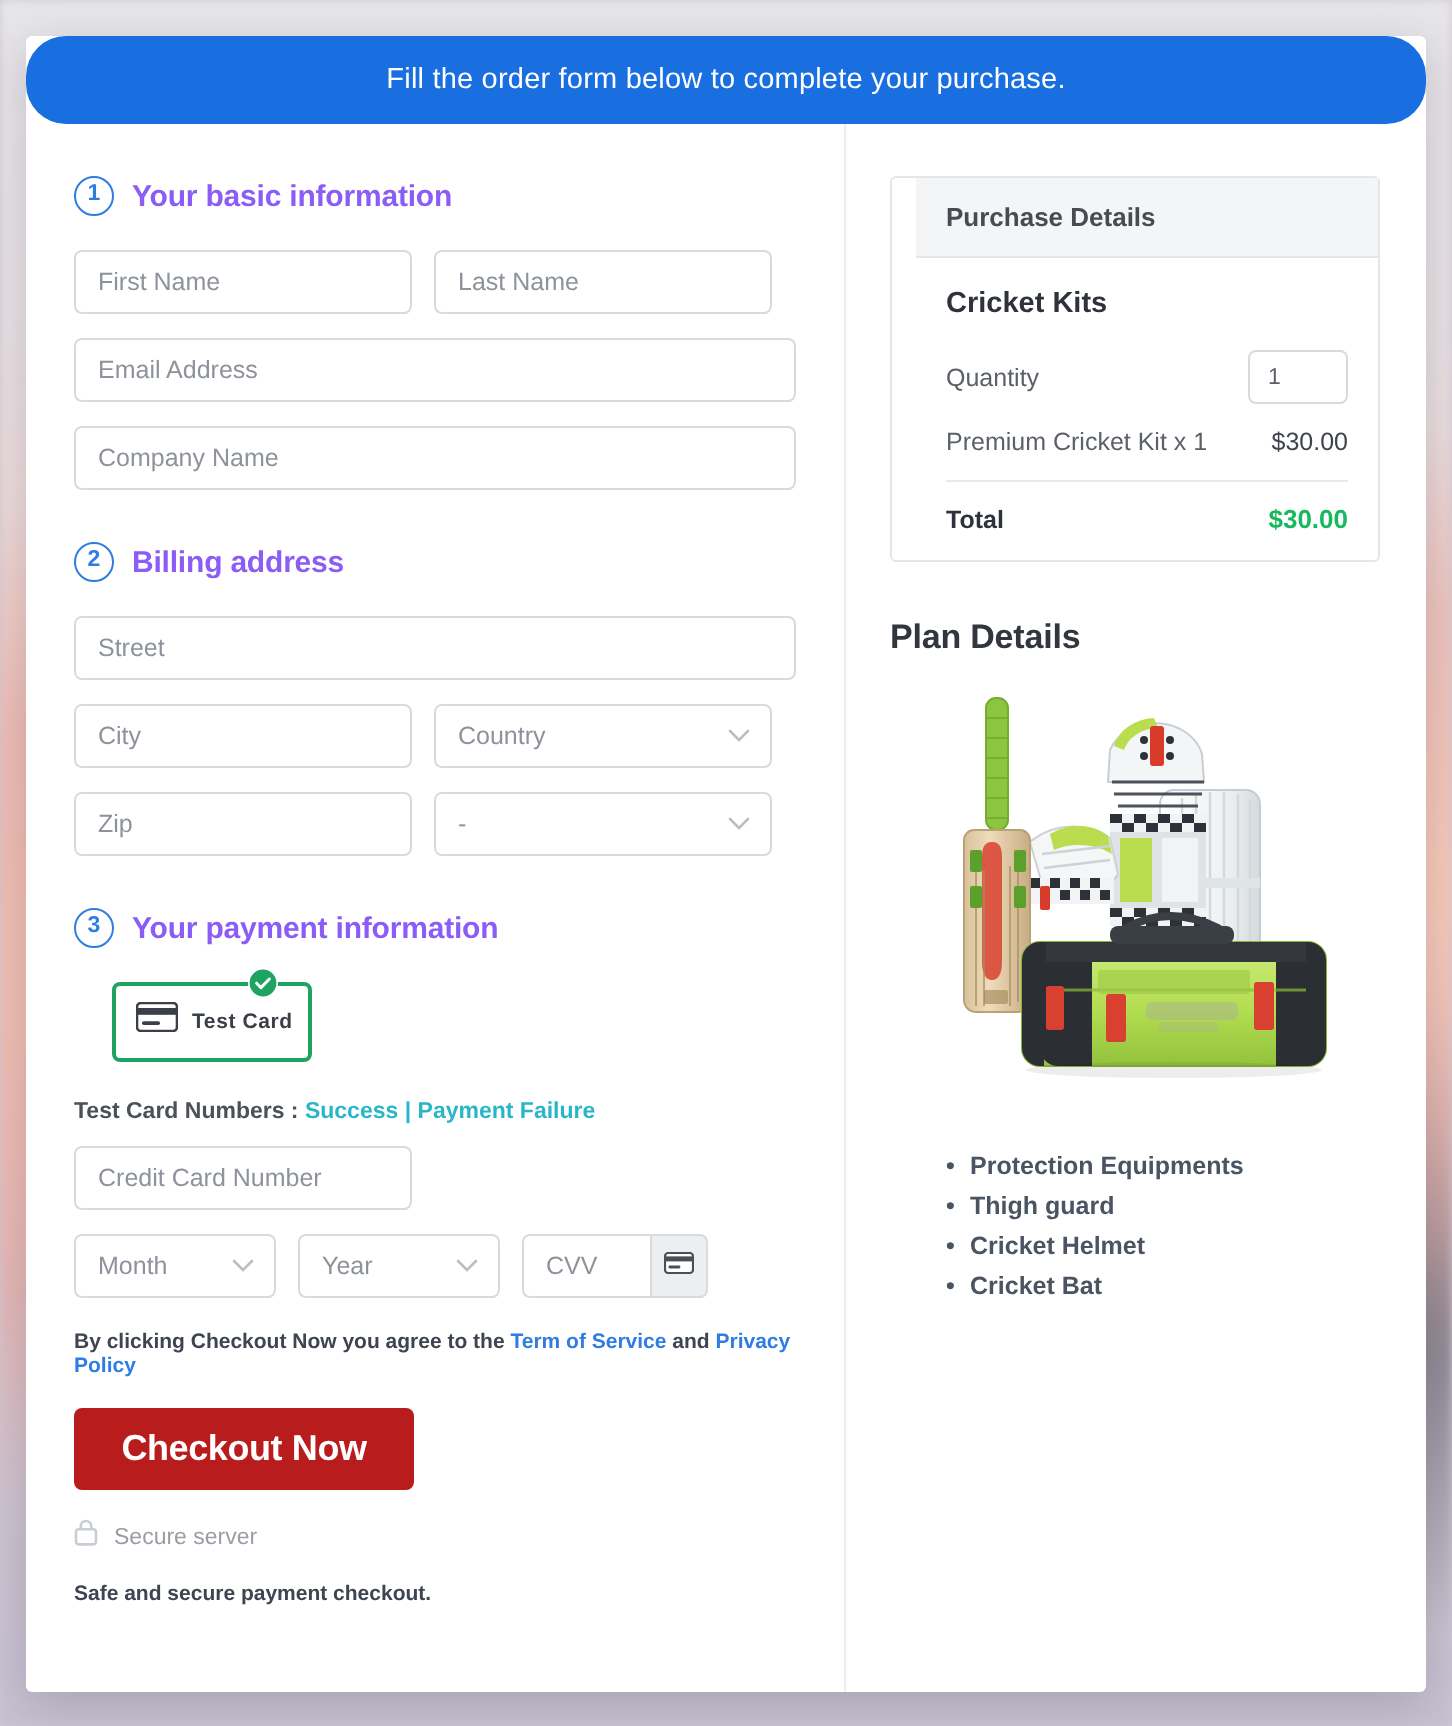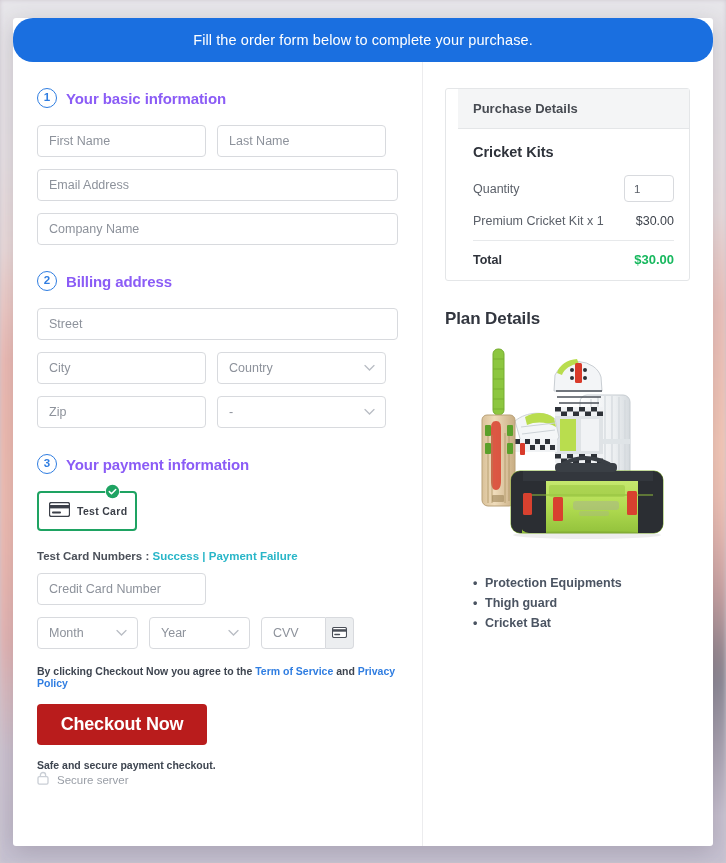--- a/index.html
+++ b/index.html
@@ -145,20 +145,21 @@
     line-height: 0;
   }
 
   .gap-lg { height: 14px; }
 
   
   #card-tile-wrap {
     position: relative;
     width: 76px;
     margin-bottom: 19px;
+    margin-left: 19px;
   }
   #card-tile {
     width: 100px;
     height: 40px;
     border: 2px solid #1ea362;
     border-radius: 4px;
     display: flex;
     align-items: center;
     gap: 7px;
     padding-left: 10px;
@@ -493,31 +494,31 @@
 
       <div id="agree">
         <span>By clicking Checkout Now you agree to the</span>
         <a href="#">Term of Service</a>
         <span>and</span>
         <a href="#">Privacy Policy</a>
       </div>
 
       <button id="checkout-btn">Checkout Now</button>
 
-      <div id="safe-text">Safe and secure payment checkout.</div>
-
       <div id="secure-row">
         <span>
           <svg width="12" height="14" viewBox="0 0 12 14">
             <rect x="1" y="5.6" width="10" height="7.6" rx="1.4" fill="none" stroke="#c9ced5" stroke-width="1.3"></rect>
             <path d="M3.4 5.6V4.1a2.6 2.6 0 0 1 5.2 0v1.5" fill="none" stroke="#c9ced5" stroke-width="1.3"></path>
           </svg>
         </span>
         <span id="secure-text">Secure server</span>
       </div>
+
+      <div id="safe-text">Safe and secure payment checkout.</div>
 
     </div>
 
     <div id="right-col">
 
       <div id="purchase-card">
         <div id="purchase-head">Purchase Details</div>
         <div id="purchase-body">
           <div id="plan-name">Cricket Kits</div>
 
@@ -692,18 +693,19 @@
             <rect x="116" y="168" width="30" height="5" rx="2" fill="#a9b58a" opacity="0.4"></rect>
 
             <ellipse cx="124" cy="192" rx="74" ry="4" fill="#000" opacity="0.07"></ellipse>
           </g>
         </svg>
       </div>
 
       <ul id="features">
         <li>Protection Equipments</li>
         <li>Thigh guard</li>
+        <li>Cricket Helmet</li>
         <li>Cricket Bat</li>
       </ul>
 
     </div>
   </div>
 </div>
 
 </body></html>

